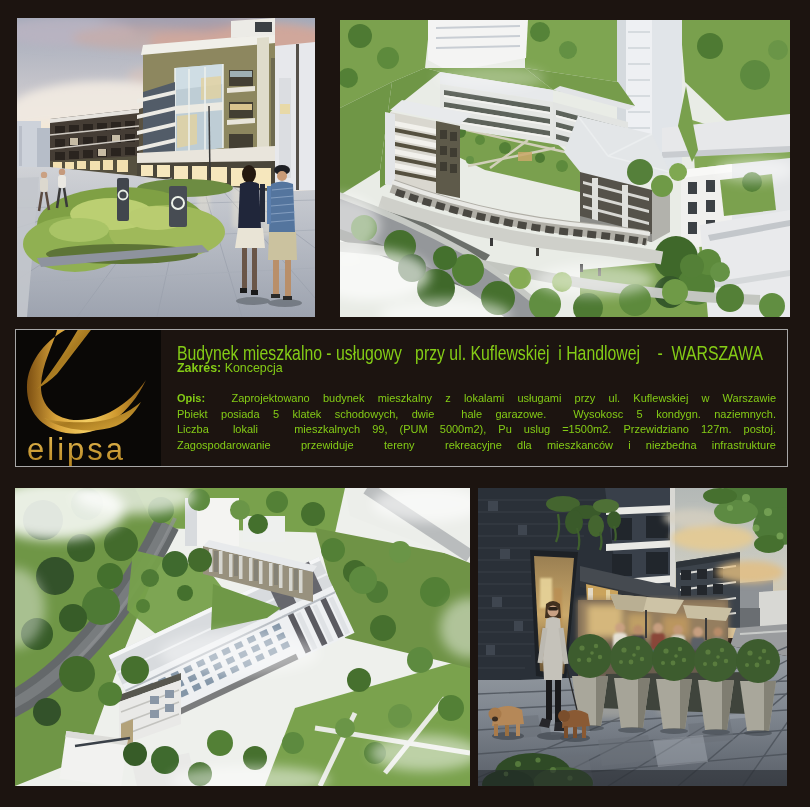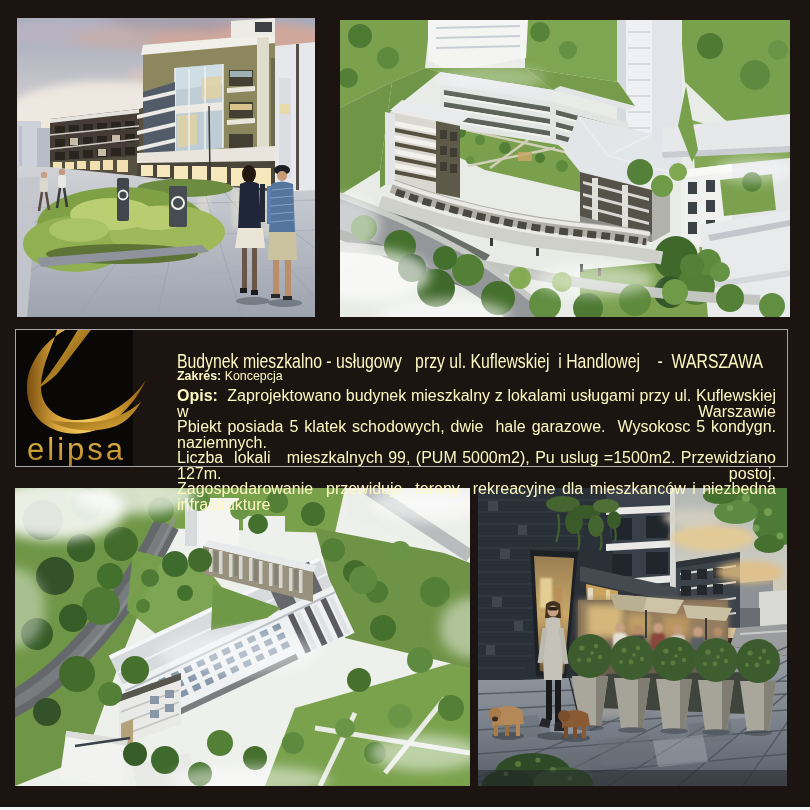--- a/index.html
+++ b/index.html
@@ -1,28 +1,28 @@
 <!DOCTYPE html>
 <html><head>
 <meta charset="utf-8">
 <style>
 html,body{margin:0;padding:0;width:810px;height:810px;background:#1c1410;overflow:hidden}
 body{position:relative;font-family:"Liberation Sans",sans-serif}
 .abs{position:absolute}
 #band{position:absolute;left:15px;top:329px;width:771px;height:136px;border:1px solid #a7a7a7;background:#1c1410}
-#logo{position:absolute;left:0px;top:0px;width:117px;height:136px;background:#0a0806}
-#btext{position:absolute;left:161px;top:20px;width:599px;color:#fef9c3}
+#logo{position:absolute;left:0px;top:0px;width:145px;height:136px;background:#0a0806}
+#btext{position:absolute;left:161px;top:12px;width:599px;color:#84cc16}
 .t1{font-size:19.5px;white-space:nowrap;height:18px}
 .t1 span{display:inline-block;transform:scaleX(0.8106);transform-origin:0 0}
 .row2{display:flex;justify-content:space-between;font-size:19.5px;height:21px}
 .row2 .l{display:inline-block;transform:scaleX(0.88);transform-origin:0 50%}
 .row2 .r{display:inline-block;transform:scaleX(0.88);transform-origin:100% 50%}
 .zak{font-size:13.5px;height:16px}
 .zak span{display:inline-block;transform:scaleX(0.92);transform-origin:0 0}
-.opis{font-size:16px;line-height:15.5px;margin-top:4px;text-align:justify;text-align-last:justify}
+.opis{font-size:11px;line-height:15.5px;margin-top:15px;text-align:justify;text-align-last:justify}
 b{font-weight:bold}
 #wstrip{position:absolute;left:0;top:807px;width:810px;height:3px;background:#f7f7f7}
 </style>
 </head>
 <body>
 <div id="img1" class="abs" style="left:17px;top:18px;width:298px;height:299px">
 <svg width="298" height="299" viewBox="0 0 298 299">
 <defs>
  <linearGradient id="sky1" x1="0" y1="0" x2="0" y2="1">
   <stop offset="0" stop-color="#a3aaba"></stop>

